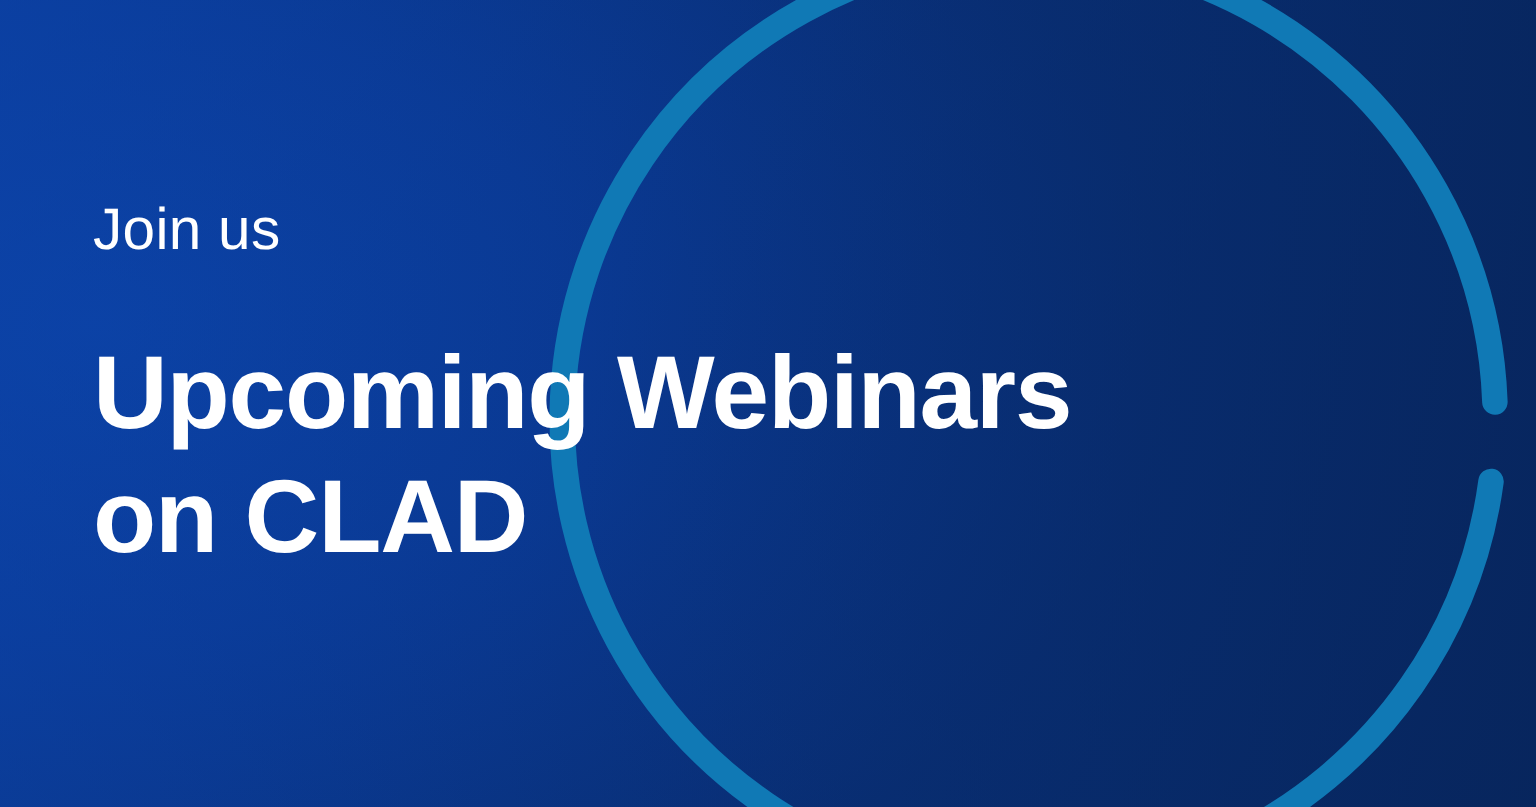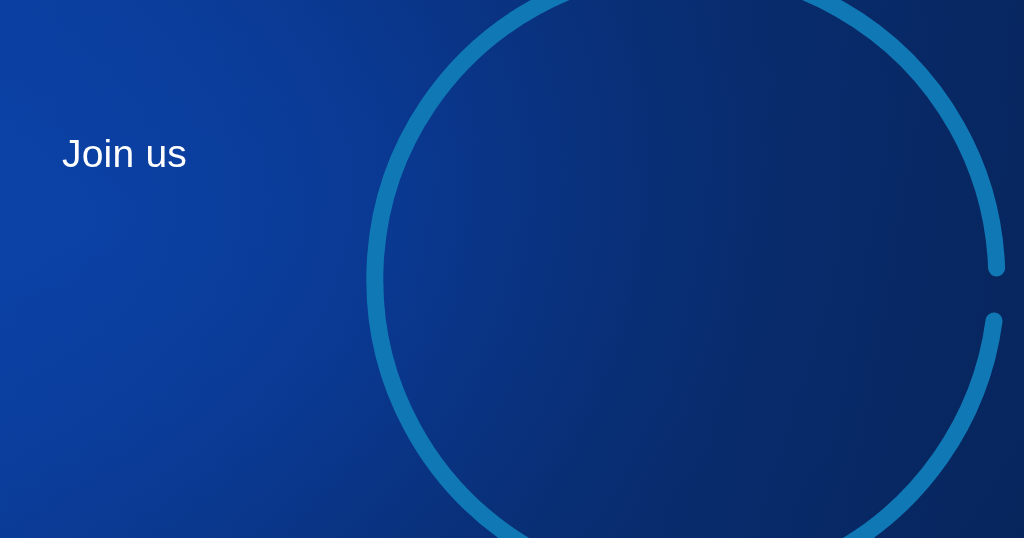--- a/index.html
+++ b/index.html
@@ -76,15 +76,17 @@
   <div class="bg-layer-2"></div>
 
   <svg class="ring-svg" viewBox="0 0 1024 538" aria-hidden="true">
 
     <path d="M 996.6 268.0
              A 311 311 0 1 0 994.0 321.0" fill="none" stroke="#1079b5" stroke-width="17" stroke-linecap="round"></path>
   </svg>
 
   <div class="content">
     <p class="eyebrow">Join us</p>
+    <h1 class="headline">Upcoming Webinars
+on CLAD</h1>
   </div>
 
 </div>
 
 </body></html>

